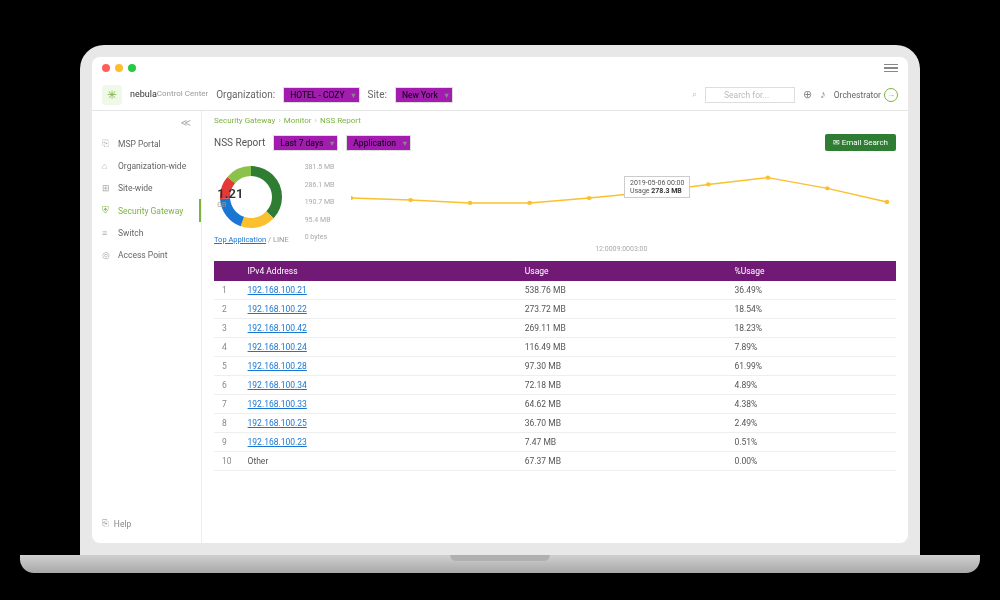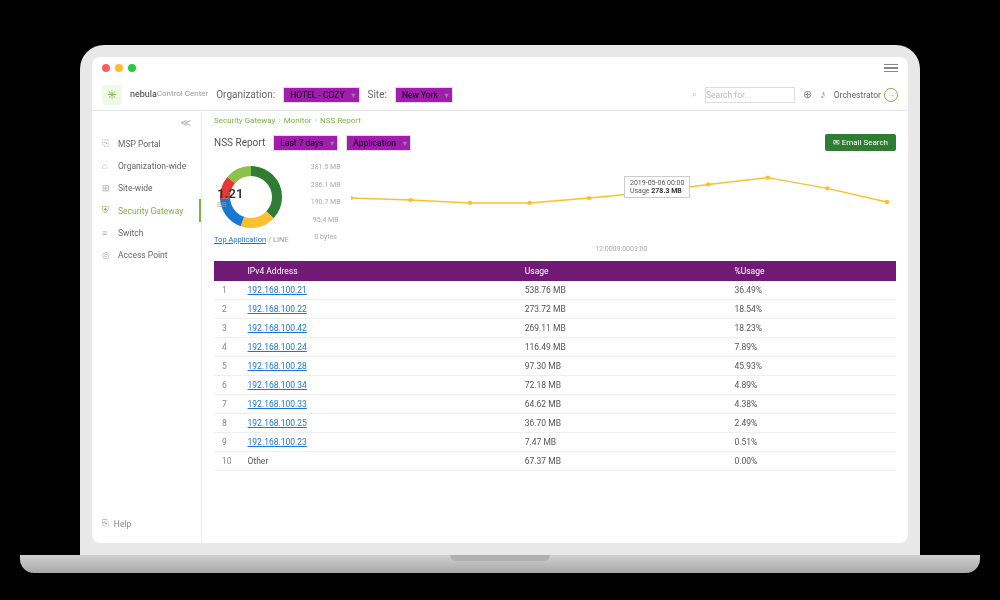--- a/index.html
+++ b/index.html
@@ -14,21 +14,21 @@
 .hamburger span{width:14px;height:1.5px;background:#888}
 .header{height:32px;border-bottom:1px solid #e5e5e5;display:flex;align-items:center;padding:0 10px;gap:8px}
 .logo-badge{width:20px;height:20px;border-radius:4px;background:#f0f8e8;display:flex;align-items:center;justify-content:center;color:#7cb342;font-size:12px}
 .brand{display:flex;flex-direction:row;line-height:1}
 .brand-name{font-size:9px;color:#333}
 .brand-sub{font-size:8px;color:#999}
 .hdr-label{color:#666;font-size:10px}
 .hdr-select{border:1px solid #ddd;padding:2px 14px 2px 6px;font-size:8.5px;background:#a21caf;position:relative;cursor:pointer}
 .hdr-select::after{content:"▾";position:absolute;right:3px;color:#888}
 .spacer{flex:1}
-.search{border:1px solid #ddd;padding:2px 0;font-size:8.5px;width:90px;color:#bbb}
+.search{border:1px solid #ddd;padding:2px 18px;font-size:8.5px;width:90px;color:#bbb}
 .hdr-icon{color:#888;font-size:11px;cursor:pointer}
 .orchestrator{display:flex;align-items:center;gap:3px;font-size:8.5px;color:#666}
 .arrow-btn{width:14px;height:14px;border:1px solid #7cb342;border-radius:50%;color:#7cb342;display:flex;align-items:center;justify-content:center;font-size:8px}
 .body{flex:1;display:flex;overflow:hidden}
 .sidebar{width:110px;border-right:1px solid #eee;padding:6px 0;display:flex;flex-direction:column}
 .collapse{text-align:right;padding:0 10px 4px;color:#aaa;font-size:10px;cursor:pointer}
 .nav-item{padding:6px 10px;display:flex;align-items:center;gap:6px;color:#666;font-size:8.5px;cursor:pointer}
 .nav-item.active{color:#7cb342;border-right:2px solid #7cb342}
 .nav-icon{width:10px;display:inline-block;color:#aaa;font-size:9px}
 .nav-item.active .nav-icon{color:#7cb342}
@@ -43,21 +43,21 @@
 .donut-wrap{display:flex;flex-direction:column;align-items:center;gap:4px}
 .donut{position:relative;width:68px;height:68px}
 .donut svg{transform:rotate(-90deg)}
 .donut-center{position:absolute;inset:0;display:flex;flex-direction:column;justify-content:center}
 .donut-val{font-size:13px;font-weight:600;color:#333}
 .donut-unit{font-size:7px;color:#999}
 .donut-link{font-size:7.5px}
 .donut-link a{color:#1976d2;}
 .donut-link span{color:#999}
 .linechart{flex:1;position:relative;height:90px}
-.ylabels{position:absolute;left:0;top:0;bottom:12px;width:42px;display:flex;flex-direction:column;justify-content:space-between;text-align:center;font-size:7px;color:#aaa}
+.ylabels{position:absolute;left:0;top:0;bottom:12px;width:42px;display:flex;flex-direction:column;justify-content:space-between;text-align:left;font-size:7px;color:#aaa}
 .plot{position:absolute;left:46px;right:4px;top:0;bottom:12px}
 .plot svg{width:100%;height:100%}
 .xlabels{position:absolute;left:46px;right:4px;bottom:0;display:flex;justify-content:center;font-size:7px;color:#aaa}
 .tooltip{position:absolute;left:54%;top:14%;background:#fff;border:1px solid #ccc;padding:2px 5px;font-size:7px;color:#555;white-space:nowrap}
 .tooltip b{color:#333}
 .table{flex:1;overflow:auto;padding:0 12px 4px}
 table{width:100%;border-collapse:collapse;font-size:8.5px}
 thead tr{background:#701a75;color:#fff}
 th{text-align:left;padding:5px 8px;font-weight:400}
 td{padding:4px 8px;border-bottom:1px solid #eee;color:#555}
@@ -241,21 +241,21 @@
                 <tr>
                   <td class="idx">4</td>
                   <td><a href="#">192.168.100.24</a></td>
                   <td>116.49 MB</td>
                   <td>7.89%</td>
                 </tr>
                 <tr>
                   <td class="idx">5</td>
                   <td><a href="#">192.168.100.28</a></td>
                   <td>97.30 MB</td>
-                  <td>45.93%</td>
+                  <td>61.99%</td>
                 </tr>
                 <tr>
                   <td class="idx">6</td>
                   <td><a href="#">192.168.100.34</a></td>
                   <td>72.18 MB</td>
                   <td>4.89%</td>
                 </tr>
                 <tr>
                   <td class="idx">7</td>
                   <td><a href="#">192.168.100.33</a></td>

